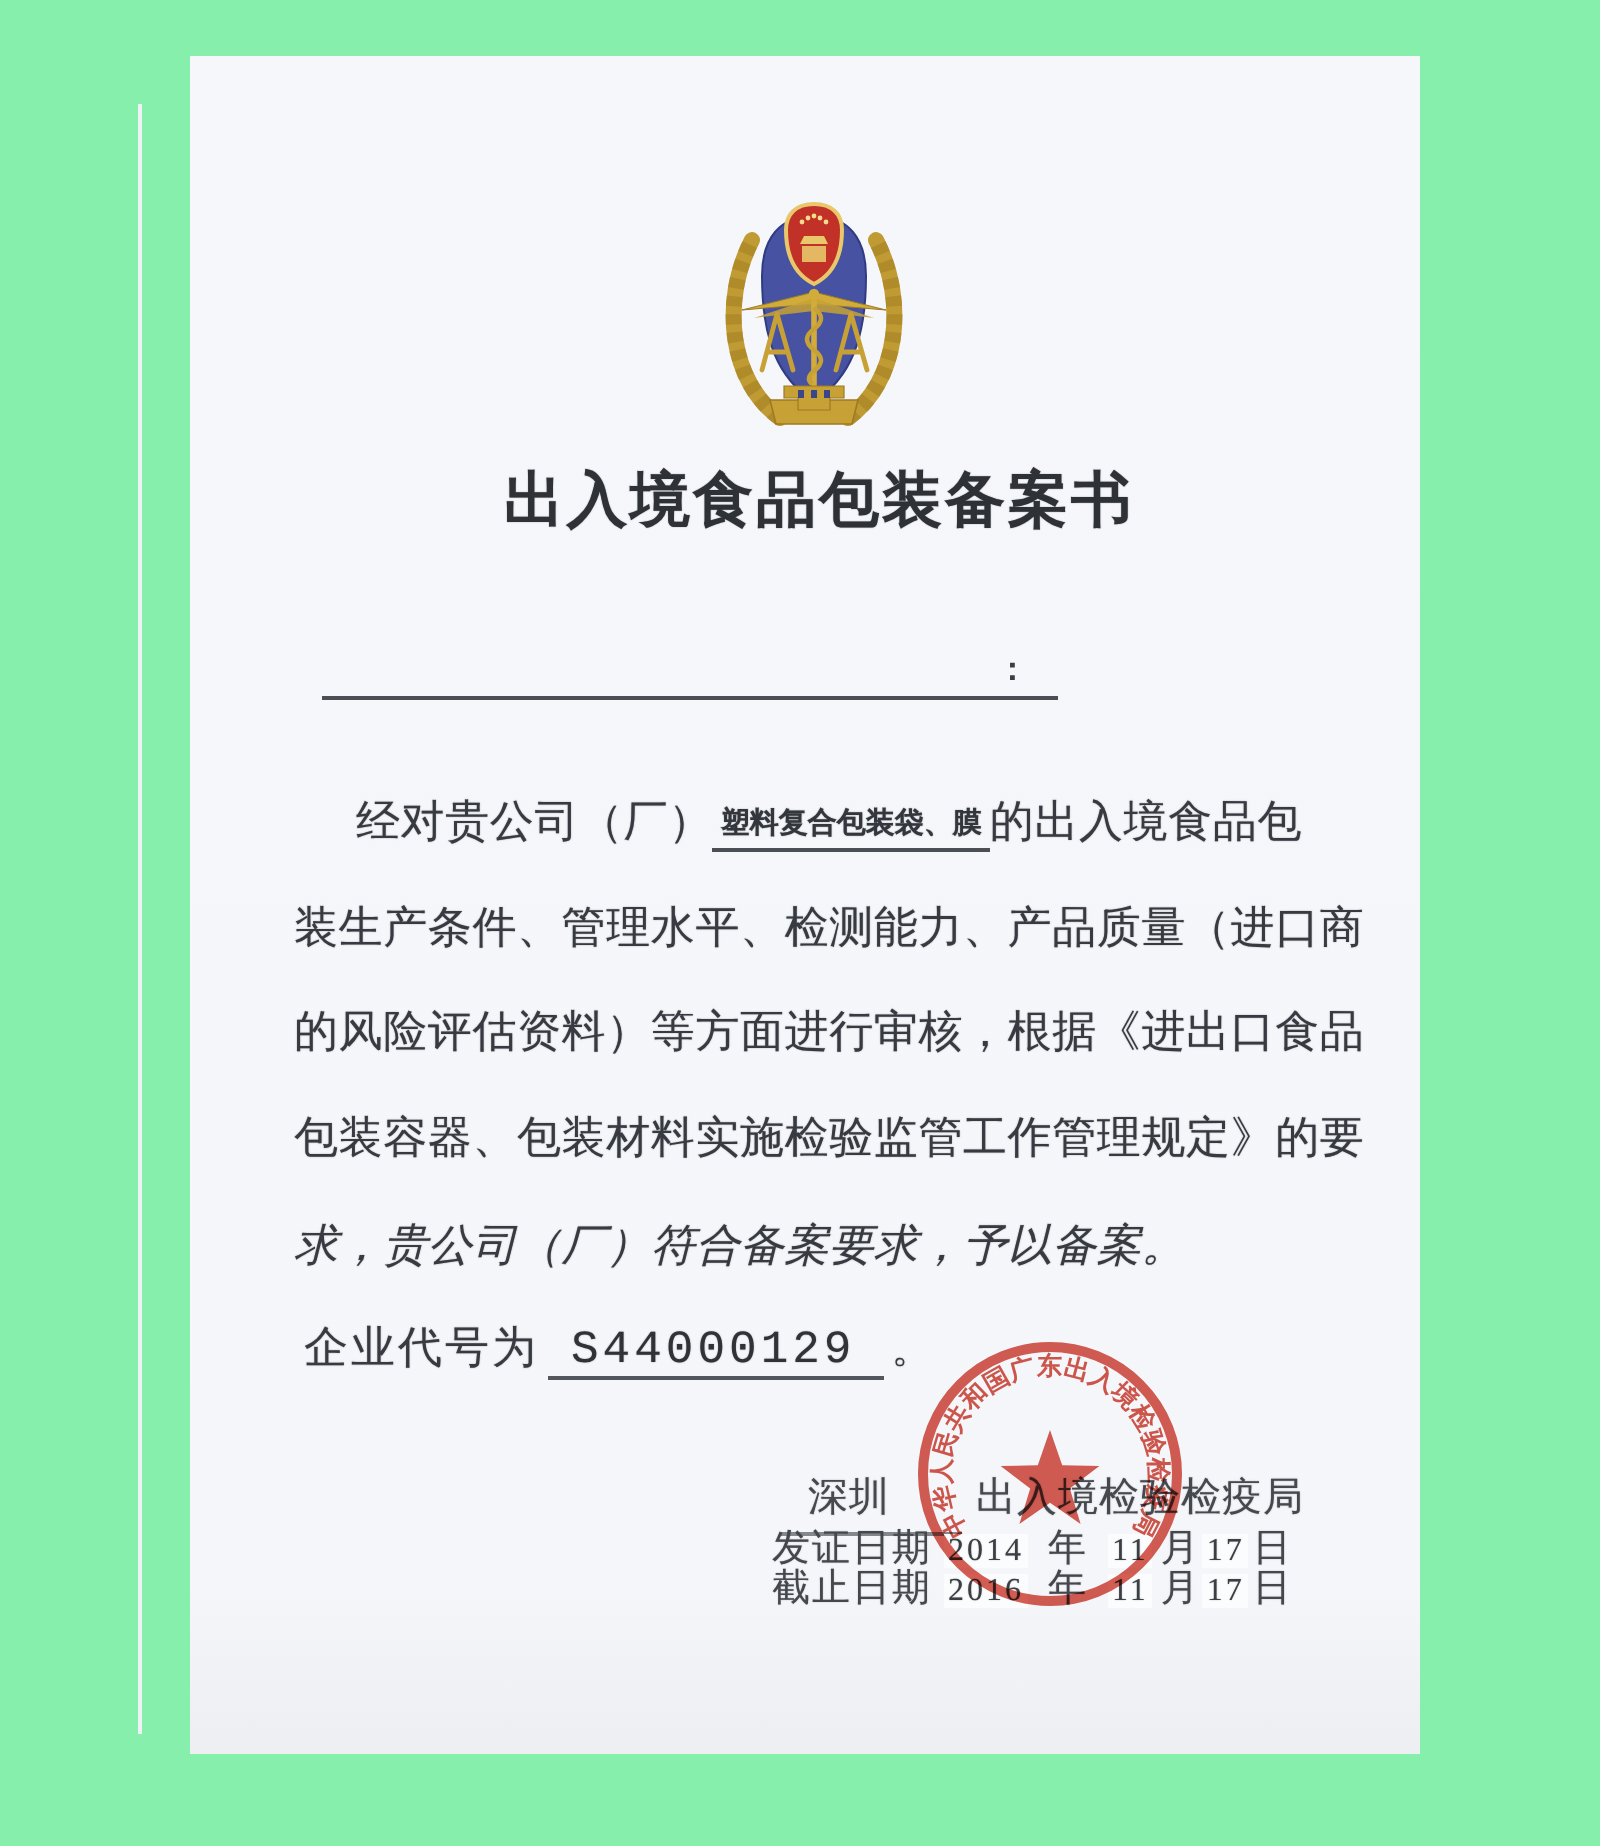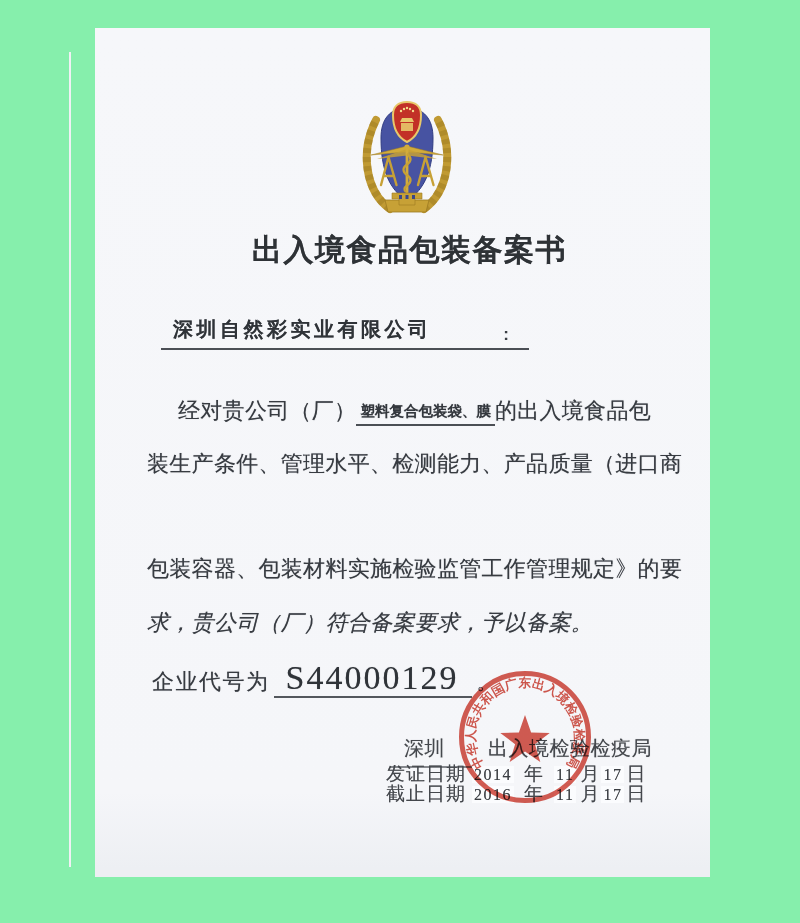--- a/index.html
+++ b/index.html
@@ -26,21 +26,21 @@
   .l1{left:83px;top:368px;}
   .l2{left:52px;top:421px;}
   .l3{left:52px;top:473px;}
   .l4{left:52px;top:526px;}
   .l5{left:52px;top:580px;font-style:italic;}
   .product{display:inline-block;font-size:14.5px;font-weight:bold;letter-spacing:0;
            border-bottom:2px solid #4b4f55;padding:0 4px 3px 4px;vertical-align:2px;color:#33373d;}
   
   .code-line{position:absolute;left:57px;top:631px;font-size:22px;color:#373b41;
              letter-spacing:1.5px;white-space:nowrap;text-shadow:0 0 .7px rgba(55,59,65,.55);}
-  .code-value{font-family:Liberation Serif, serif;font-size:34px;letter-spacing:2px;
+  .code-value{font-family:Liberation Mono, monospace;font-size:23px;letter-spacing:2px;
               border-bottom:2px solid #53575d;padding:0 14px 0 12px;margin-left:4px;color:#2f3338;}
   .code-period{margin-left:4px;font-size:20px;}
   
   .footer-org{position:absolute;left:295px;top:707px;font-size:20px;color:#45484d;
               letter-spacing:.5px;white-space:nowrap;text-shadow:0 0 .7px rgba(60,64,70,.5);}
   .footer-city{display:inline-block;border-bottom:2px solid #85888d;padding:0 36px 4px 14px;}
   .footer-name{margin-left:7px;}
   .date-row{position:absolute;left:247px;font-size:19px;color:#44474c;white-space:nowrap;
             text-shadow:0 0 .6px rgba(60,64,70,.5);}
   .r1{top:733px;} .r2{top:753px;text-align:center;}
@@ -95,26 +95,26 @@
 
       <path d="M35,97 h30 v6 h-7 v6 h-16 v-6 h-7 Z" fill="#c7a136" stroke="#9d7b22" stroke-width="0.6"></path>
       <rect x="42" y="99" width="3" height="4" fill="#3a4688"></rect>
       <rect x="48.5" y="99" width="3" height="4" fill="#3a4688"></rect>
       <rect x="55" y="99" width="3" height="4" fill="#3a4688"></rect>
     </svg>
 
     <h1 class="title">出入境食品包装备案书</h1>
 
     <div class="company-line">
-      <span class="company">深圳自然彩实业有限公司</span>
       <span class="colon">:</span>
     </div>
 
     <div class="bline l2">装生产条件、管理水平、检测能力、产品质量（进口商</div>
     <div class="bline l1"><span>经对贵公司（厂）</span><span class="product">塑料复合包装袋、膜</span><span>的出入境食品包</span></div>
+    <div class="bline l3">的风险评估资料）等方面进行审核，根据《进出口食品</div>
     <div class="bline l4">包装容器、包装材料实施检验监管工作管理规定》的要</div>
     <div class="bline l5">求，贵公司（厂）符合备案要求，予以备案。</div>
 
     <div class="code-line">
       <span>企业代号为</span><span class="code-value">S44000129</span><span class="code-period">。</span>
     </div>
 
     <div class="footer-org">
       <span class="footer-city">深圳</span><span class="footer-name">出入境检验检疫局</span>
     </div>

